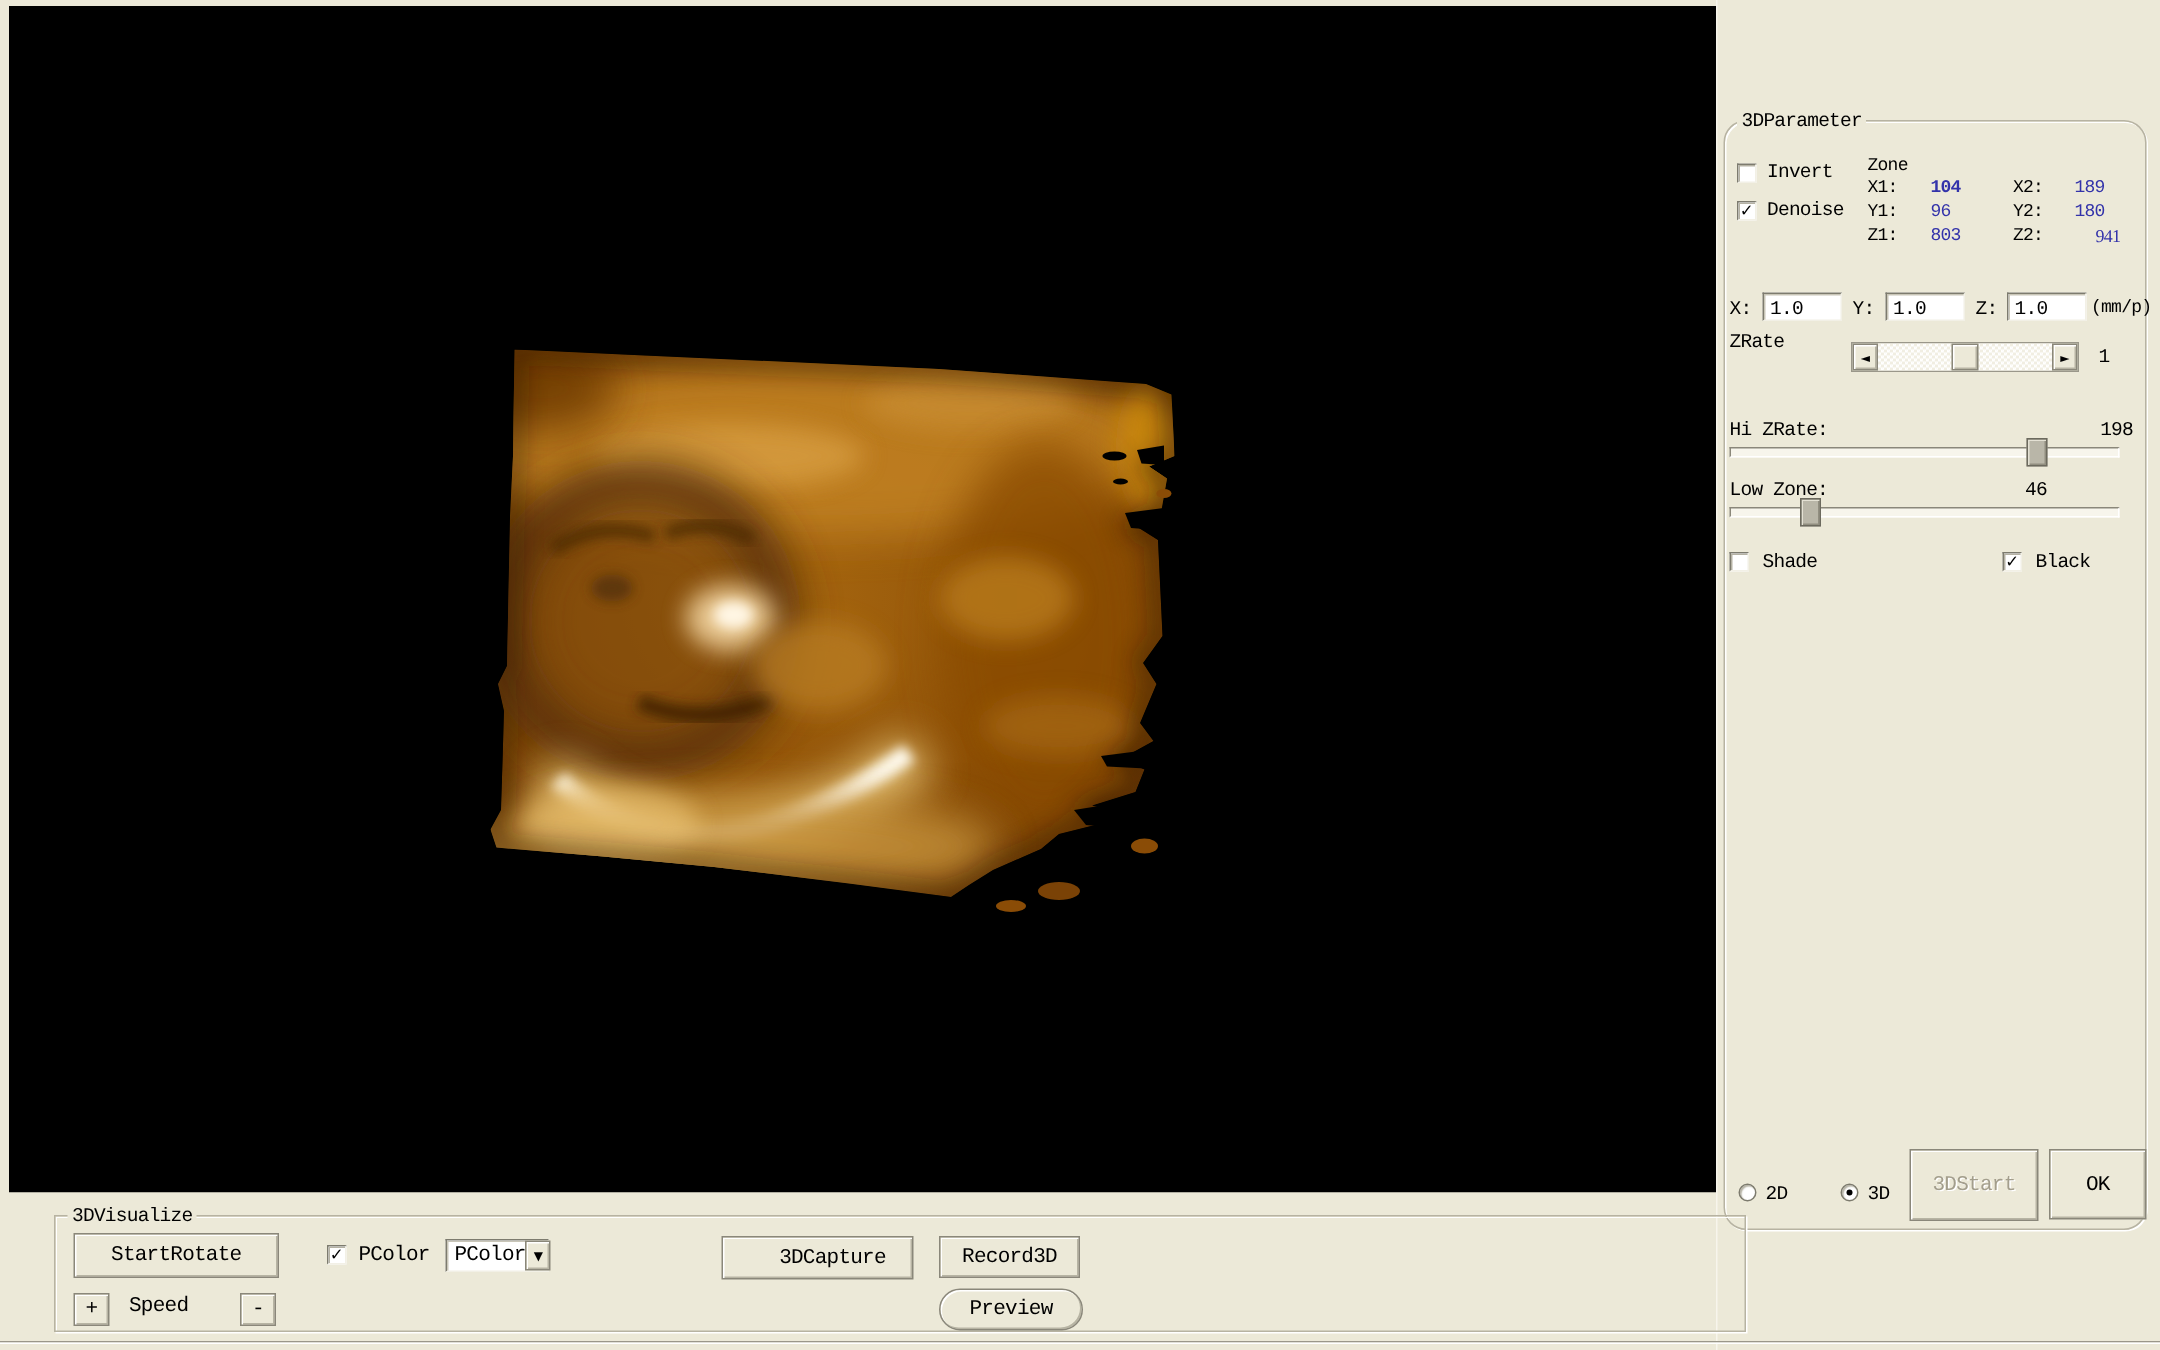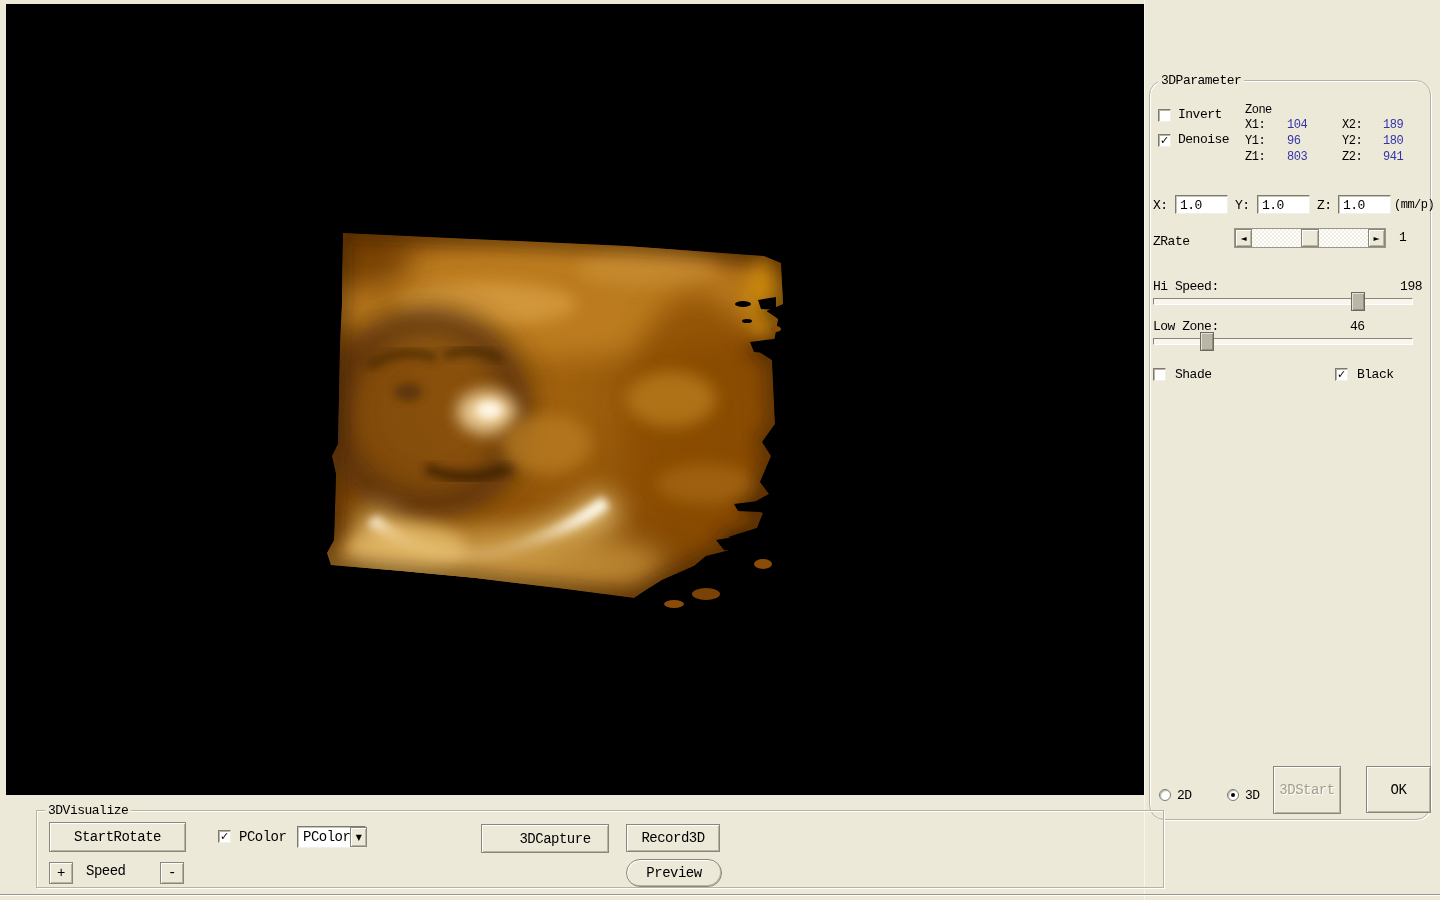--- a/index.html
+++ b/index.html
@@ -204,55 +204,55 @@
 
     <div class="abs cb" style="left:8px; top:28px;"></div>
     <span class="abs lbl" style="left:28px; top:27px;">Invert</span>
     <div class="abs cb" style="left:8px; top:53px;">
       <span class="check-glyph">✓</span>
     </div>
     <span class="abs lbl" style="left:28px; top:52px;text-align:center;">Denoise</span>
 
     <span class="abs lbl zone-txt" style="left:95px; top:23px;">Zone</span>
     <span class="abs lbl zone-txt" style="left:95px; top:38px;">X1:</span>
-    <span class="abs lbl zone-txt blue-val" style="left:137px; top:38px;">104</span>
+    <span class="abs lbl zone-txt blue-val" style="left:137px; top:38px;font-weight:bold;">104</span>
     <span class="abs lbl zone-txt" style="left:192px; top:38px;">X2:</span>
     <span class="abs lbl zone-txt blue-val" style="left:233px; top:38px;">189</span>
     <span class="abs lbl zone-txt" style="left:95px; top:54px;">Y1:</span>
     <span class="abs lbl zone-txt blue-val" style="left:137px; top:54px;">96</span>
     <span class="abs lbl zone-txt" style="left:192px; top:54px;">Y2:</span>
     <span class="abs lbl zone-txt blue-val" style="left:233px; top:54px;">180</span>
     <span class="abs lbl zone-txt" style="left:95px; top:70px;">Z1:</span>
     <span class="abs lbl zone-txt blue-val" style="left:137px; top:70px;">803</span>
     <span class="abs lbl zone-txt" style="left:192px; top:70px;">Z2:</span>
-    <span class="abs lbl zone-txt blue-val" style="left:233px; top:70px;">941</span>
+    <span class="abs lbl zone-txt blue-val" style="left:247px; top:70px;font-family:Liberation Serif, serif;">941</span>
 
     <span class="abs lbl" style="left:3px; top:118px;">X:</span>
     <input class="abs textfield" style="left: 25px; top: 114px; width: 53px; height: 19px;" value="1.0">
     <span class="abs lbl" style="left:85px; top:118px;">Y:</span>
     <input class="abs textfield" style="left: 107px; top: 114px; width: 53px; height: 19px;" value="1.0">
     <span class="abs lbl" style="left:167px; top:118px;">Z:</span>
     <input class="abs textfield" style="left: 188px; top: 114px; width: 53px; height: 19px;" value="1.0">
     <span class="abs lbl" style="left:244px; top:117px; font-size:12px;">(mm/p)</span>
 
-    <span class="abs lbl" style="left:3px; top:154px;">ZRate</span>
+    <span class="abs lbl" style="left:3px; top:140px;">ZRate</span>
     <div class="abs scrollbar" style="left:84px; top:147px; width:152px;">
       <button class="btn sb-arrow">
           <span>◄</span>
         </button>
       <div class="sb-track">
         <div class="sb-thumb" style="left:49px;"></div>
       </div>
       <button class="btn sb-arrow">
           <span>►</span>
         </button>
     </div>
     <span class="abs lbl" style="left:249px; top:150px;">1</span>
 
-    <span class="abs lbl" style="left:3px; top:199px;">Hi Speed:</span>
+    <span class="abs lbl" style="left:3px; top:199px;">Hi ZRate:</span>
     <span class="abs lbl" style="left:200px; top:199px; width:72px; text-align:right;">198</span>
     <div class="abs slider-track" style="left:3px; top:217px; width:260px;">
       <div class="slider-thumb" style="left:197px; top:-7px;"></div>
     </div>
 
     <span class="abs lbl" style="left:3px; top:239px;">Low Zone:</span>
     <span class="abs lbl" style="left:200px; top:239px; width:72px; ">46</span>
     <div class="abs slider-track" style="left:3px; top:257px; width:260px;">
       <div class="slider-thumb" style="left:46px; top:-7px;"></div>
     </div>
@@ -264,21 +264,21 @@
     </div>
     <span class="abs lbl" style="left:207px; top:287px;">Black</span>
 
     <div class="abs radio" style="left:9px; top:708px;"></div>
     <span class="abs lbl" style="left:27px; top:708px;">2D</span>
     <div class="abs radio" style="left:77px; top:708px;">
         <span class="dot"></span>
       </div>
     <span class="abs lbl" style="left:95px; top:708px;">3D</span>
 
-    <button class="abs btn disabled" style="left:123px; top:685px; width:68px; height:48px;">3DStart</button>
+    <button class="abs btn disabled" style="left:123px; top:685px; width:86px; height:48px;">3DStart</button>
     <button class="abs btn" style="left:216px; top:685px; width:65px; height:47px;">OK</button>
   </div>
 </div>
 
 <div id="bottom-panel" class="abs">
   <div class="abs groupbox" style="left:8px; top:15px; width:1128px; height:78px;margin-left:28px;">
     <span class="legend">3DVisualize</span>
 
     <button class="abs btn" style="left:12px; top:11px; width:137px; height:30px;">StartRotate</button>
 

